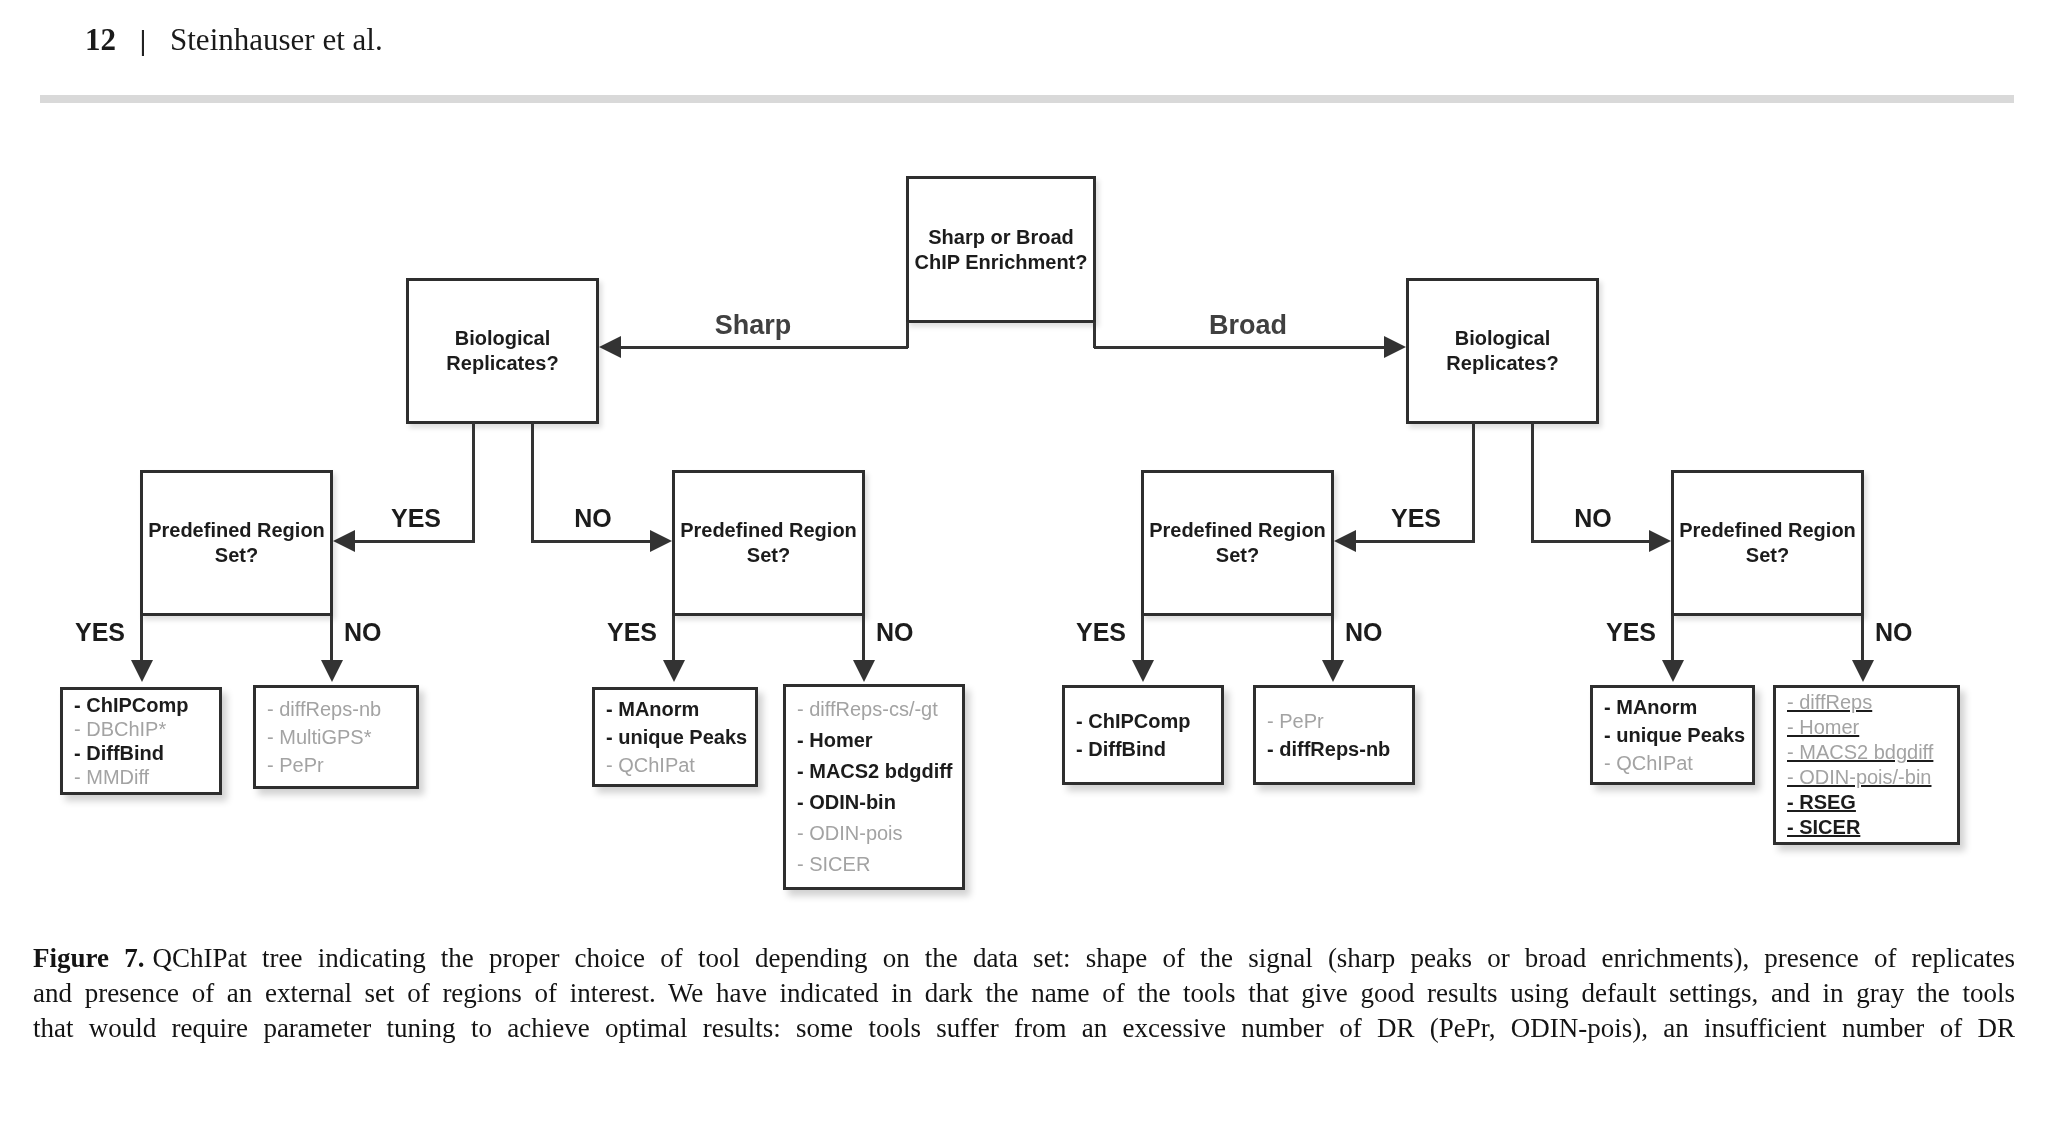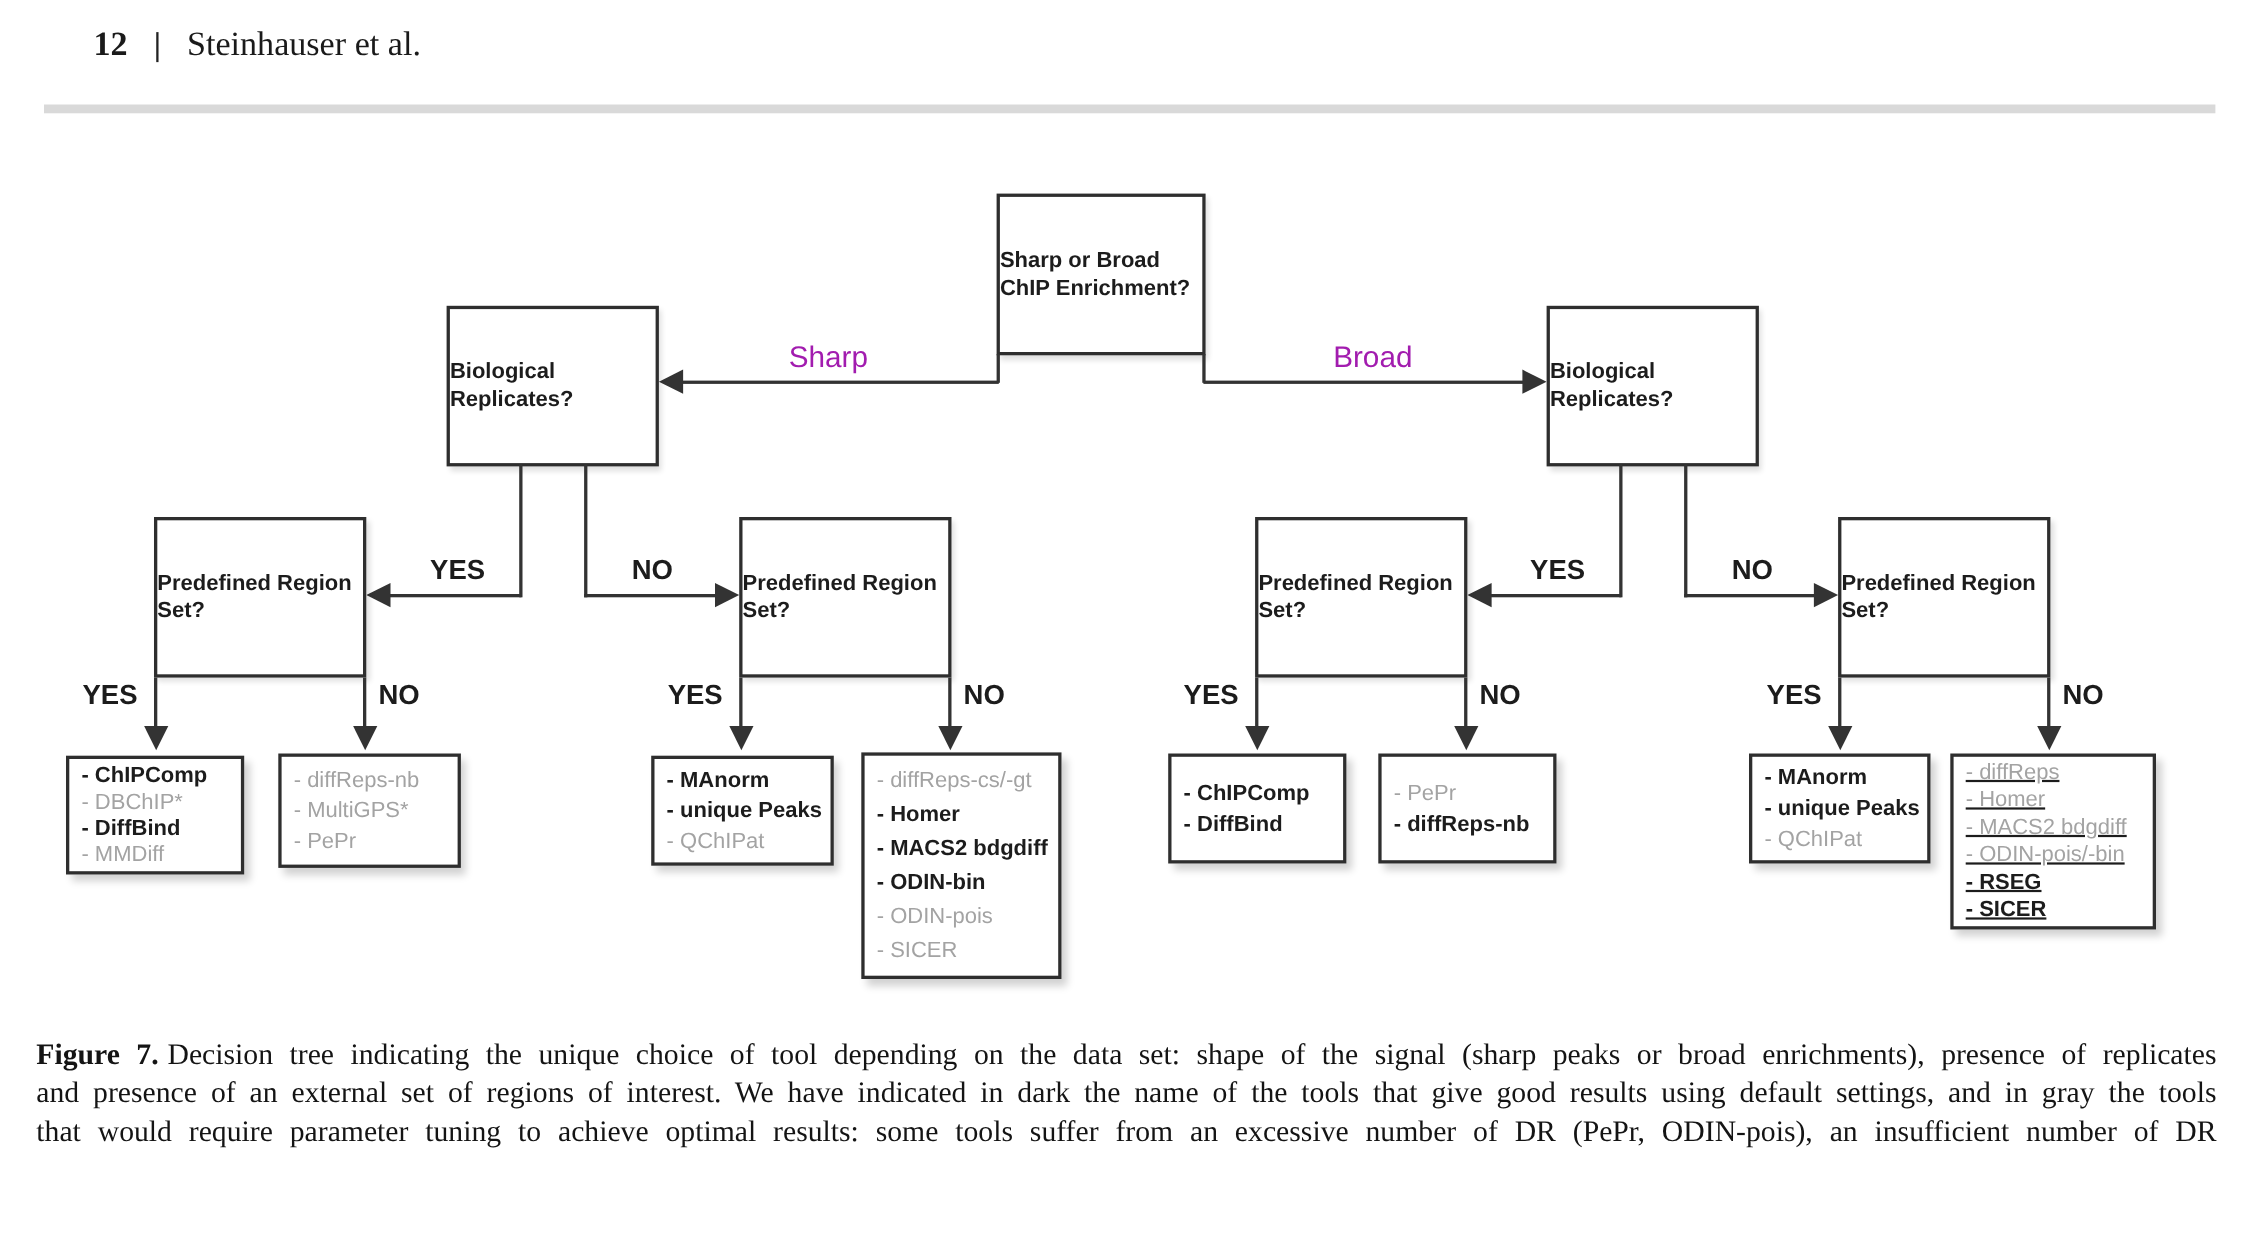--- a/index.html
+++ b/index.html
@@ -7,38 +7,38 @@
         font-family:"Liberation Sans","DejaVu Sans",sans-serif;}
   
   .hdr{position:absolute;left:85px;top:22px;display:flex;align-items:baseline;gap:24px;
        font-family:"Liberation Serif","DejaVu Serif",serif;color:#1a1a1a;}
   .hdr .num{font-size:31px;font-weight:700;}
   .hdr .sep{font-size:30px;font-weight:400;color:#222;transform:scaleX(1.4);}
   .hdr .auth{font-size:31px;}
   .rule{position:absolute;left:40px;top:95px;width:1974px;height:8px;background:#d9d9d9;}
   
   .box{position:absolute;border:3px solid #2e2e2e;background:#fff;display:flex;align-items:center;
-       justify-content:center;font-weight:700;font-size:20px;line-height:25px;
+       justify-content:center;text-align:center;font-weight:700;font-size:20px;line-height:25px;
        color:#1c1c1c;box-shadow:3px 4px 5px rgba(0,0,0,.13);}
   .leaf{position:absolute;border:3px solid #2e2e2e;background:#fff;font-size:20px;
         color:#1c1c1c;box-shadow:5px 6px 7px rgba(0,0,0,.18);}
   .tool{white-space:nowrap;}
   .tool.dark{color:#1c1c1c;font-weight:700;}
   .tool.gray{color:#a3a3a3;font-weight:400;}
   .vline,.hline{position:absolute;background:#333;}
   .vline{width:3px;}
   .hline{height:3px;}
   .arr{position:absolute;width:0;height:0;}
   .arr.l{border-top:11px solid transparent;border-bottom:11px solid transparent;border-right:22px solid #333;}
   .arr.r{border-top:11px solid transparent;border-bottom:11px solid transparent;border-left:22px solid #333;}
   .arr.d{border-left:11px solid transparent;border-right:11px solid transparent;border-top:22px solid #333;}
   .lbl{position:absolute;font-weight:700;font-size:25px;color:#1c1c1c;}
   .lbl.c{text-align:center;}
   .lbl.rt{text-align:right;}
-  .branch{position:absolute;font-weight:400;font-size:27px;color:#a21caf;text-align:center;}
+  .branch{position:absolute;font-weight:700;font-size:27px;color:#404040;text-align:center;}
   
   .caption{position:absolute;left:33px;top:941px;width:1982px;
            font-family:"Liberation Serif","DejaVu Serif",serif;font-size:27px;line-height:35px;color:#141414;}
   .caption .just{text-align:justify;text-align-last:justify;}
   .cap-label{font-weight:700;margin-right:8px;}
 </style>
 </head>
 <body>
 
 <div id="page">
@@ -158,19 +158,19 @@
         <div class="tool gray">- Homer</div>
         <div class="tool gray">- MACS2 bdgdiff</div>
         <div class="tool gray">- ODIN-pois/-bin</div>
         <div class="tool dark">- RSEG</div>
         <div class="tool dark">- SICER</div>
       </div>
   </div>
 
   <div class="caption">
     <div class="just">
-      <span class="cap-label">Figure 7.</span><span>Decision tree indicating the unique choice of tool depending on the data set: shape of the signal (sharp peaks or broad enrichments), presence of replicates</span>
+      <span class="cap-label">Figure 7.</span><span>QChIPat tree indicating the proper choice of tool depending on the data set: shape of the signal (sharp peaks or broad enrichments), presence of replicates</span>
     </div>
     <div class="just">and presence of an external set of regions of interest. We have indicated in dark the name of the tools that give good results using default settings, and in gray the tools</div>
     <div class="just">that would require parameter tuning to achieve optimal results: some tools suffer from an excessive number of DR (PePr, ODIN-pois), an insufficient number of DR</div>
   </div>
 
 </div>
 
 </body></html>

